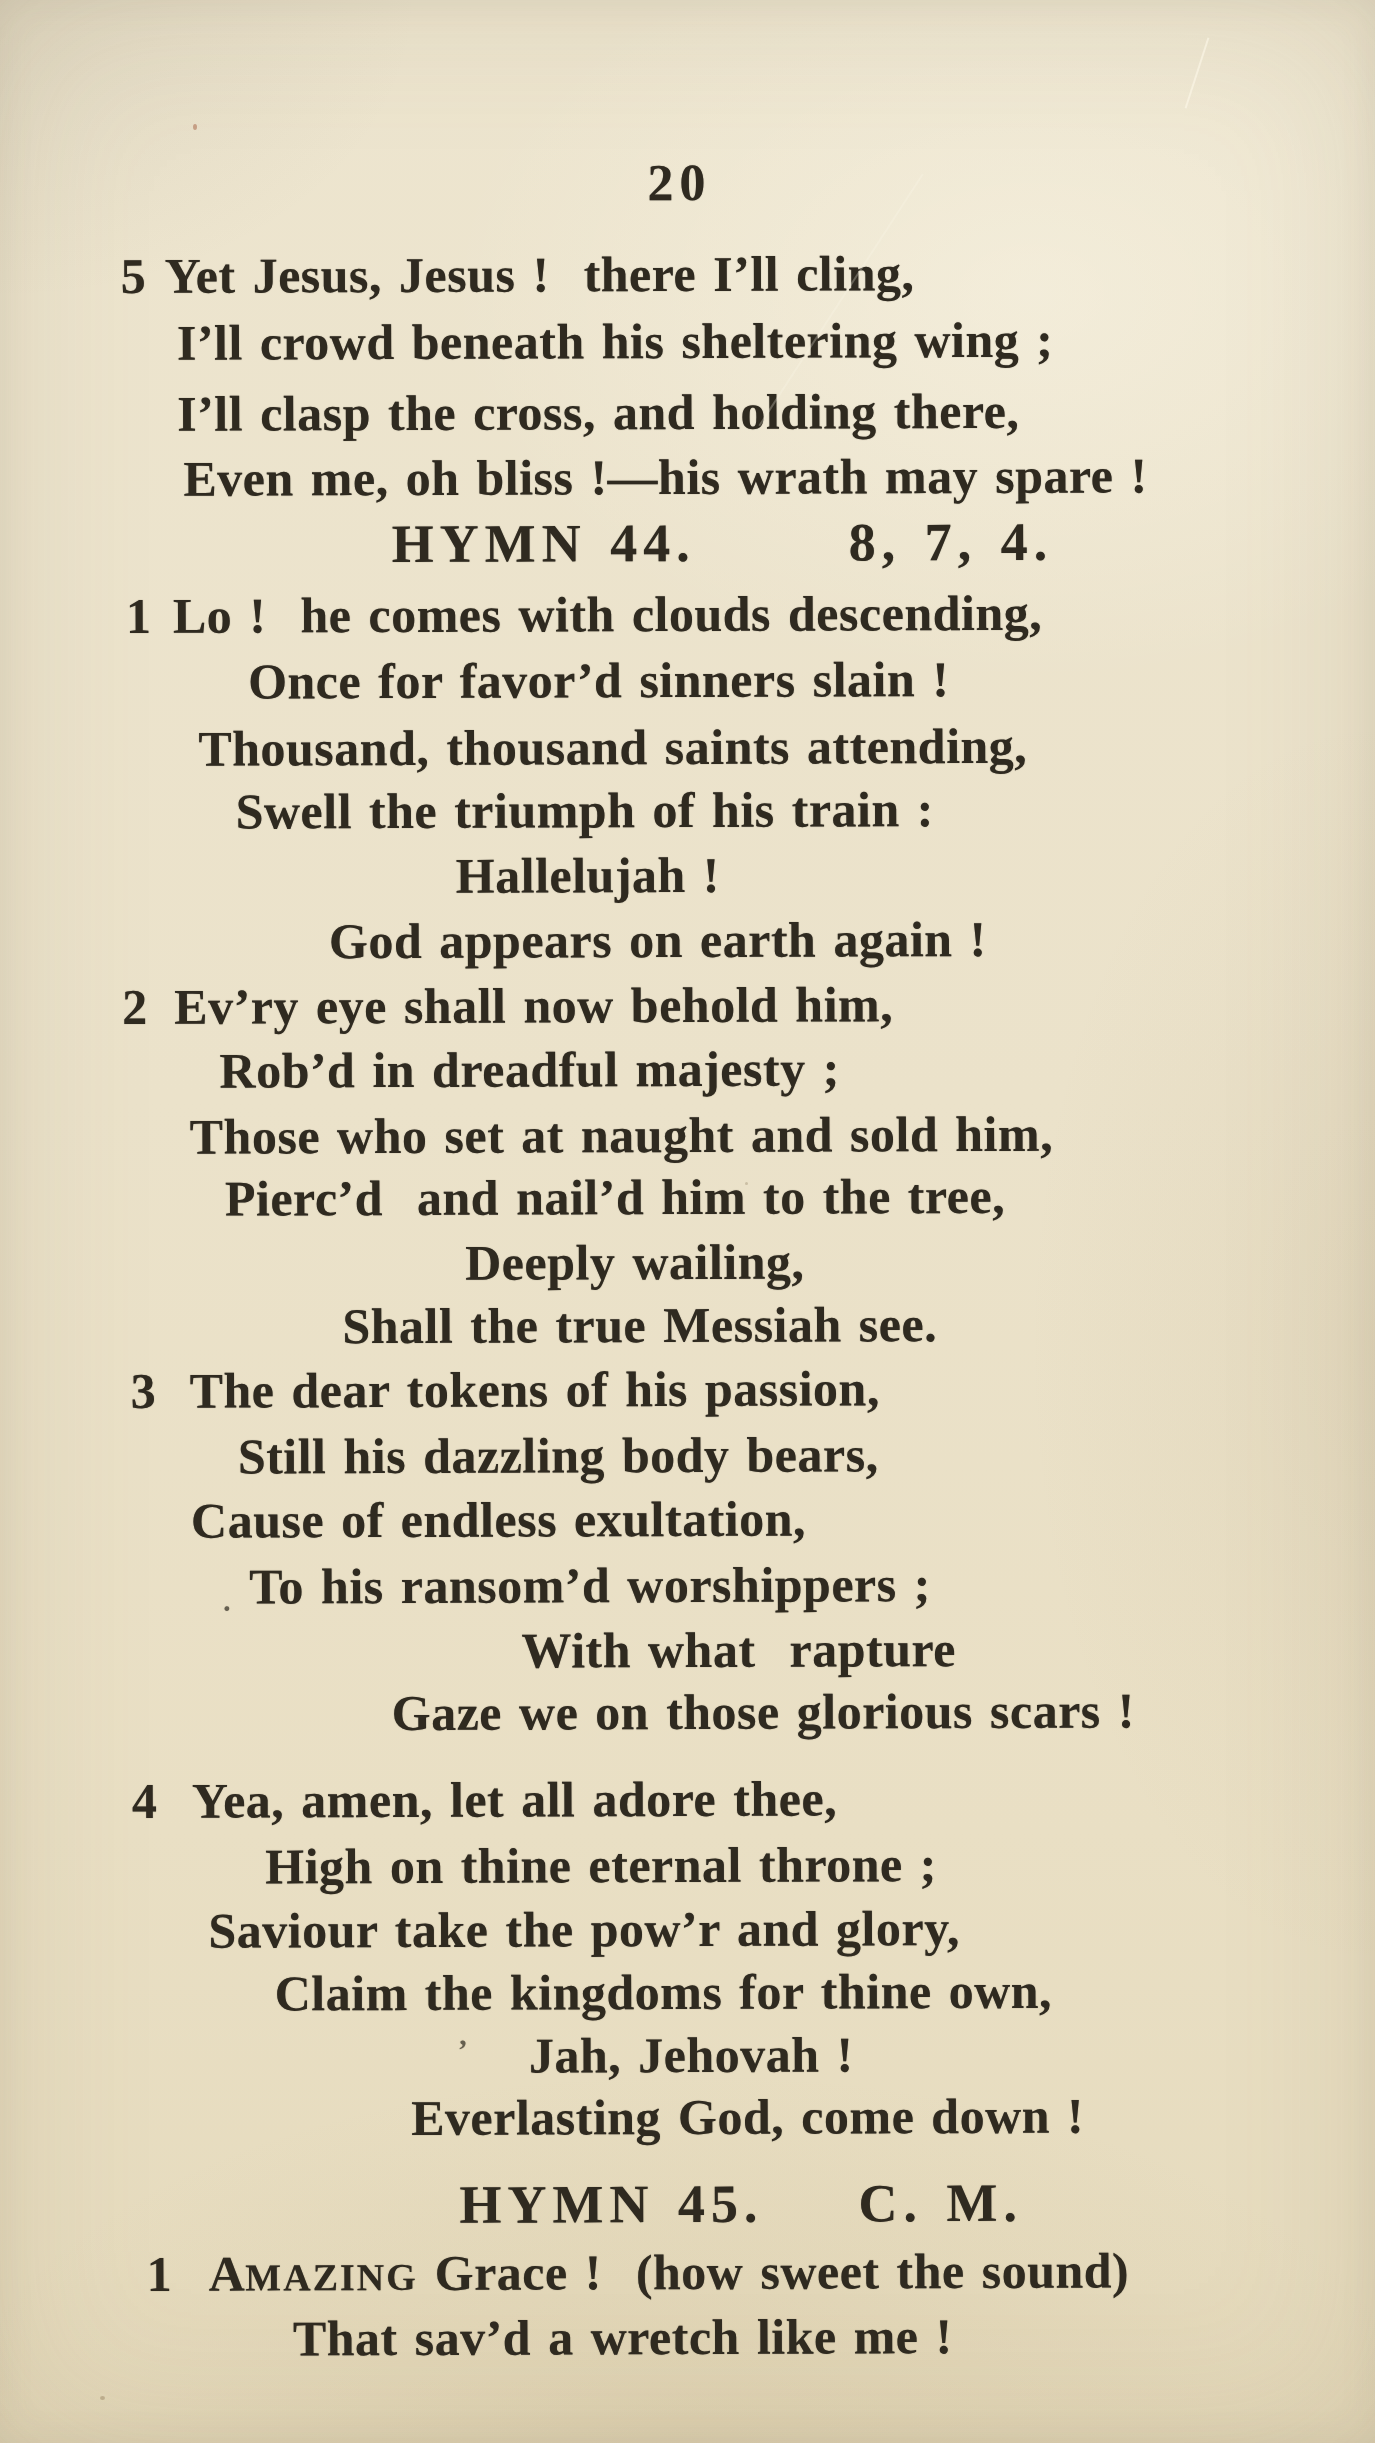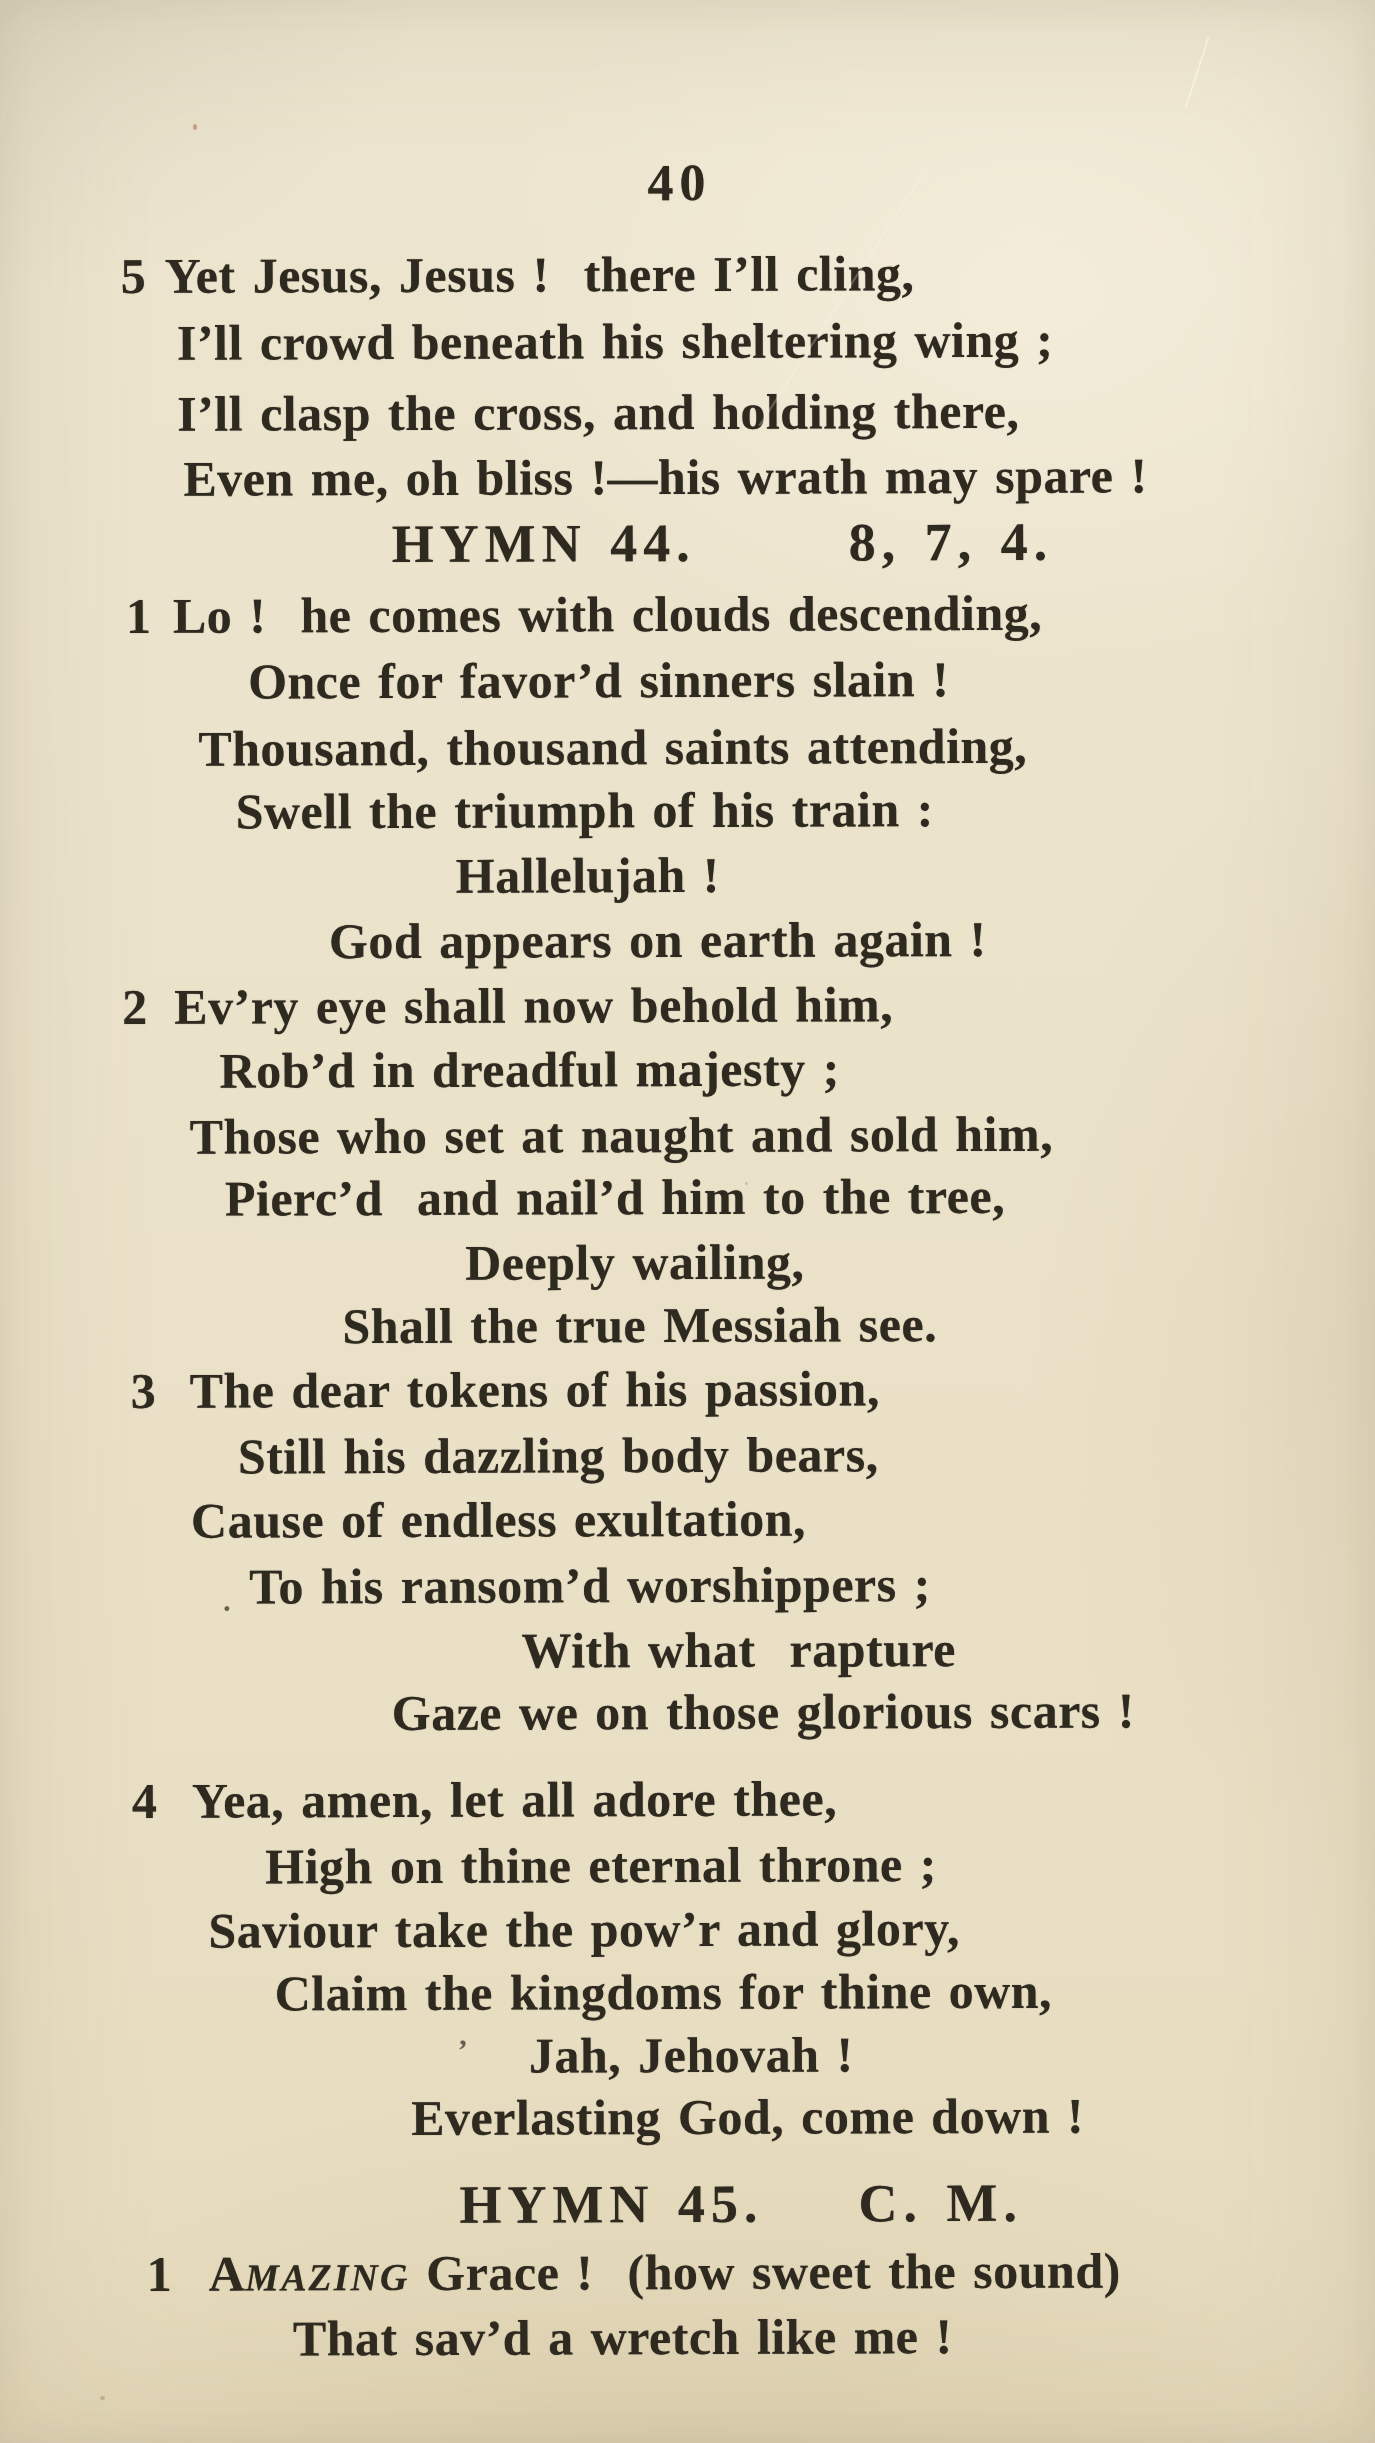--- a/index.html
+++ b/index.html
@@ -27,40 +27,40 @@
     position:absolute;left:0;width:100%;height:67px;
     font-size:50px;font-weight:700;line-height:1.1;
     white-space:pre;
     letter-spacing:0.5px;word-spacing:4px;
     text-shadow:0 0 1px rgba(47,42,32,0.55);
   }
   .line.heading{font-size:54px;letter-spacing:6px;}
   .abs{position:absolute;top:0;}
   .num{position:absolute;top:0;}
   .premark{position:absolute;font-size:0.58em;opacity:0.7;}
-  .sc{font-size:0.76em;letter-spacing:2px;font-style:italic;}
+  .sc{font-size:0.76em;letter-spacing:2px;}
   .page-number{
     position:absolute;left:651px;top:153px;
     font-size:52px;font-weight:700;letter-spacing:6px;color:#2f2a20;
     text-shadow:0 0 1px rgba(47,42,32,0.55);
   }
   .speck{position:absolute;border-radius:50%;}
   .speck1{left:193px;top:124px;width:4px;height:6px;background:rgba(158,82,52,0.45);}
   .speck2{left:100px;top:2396px;width:5px;height:4px;background:rgba(125,102,70,0.35);}
   .speck3{left:745px;top:1182px;width:3px;height:3px;background:rgba(120,100,70,0.28);}
   .scratch{position:absolute;background:rgba(253,248,234,0.6);}
   .scratch1{left:1196px;top:36px;width:2px;height:74px;transform:rotate(18deg);}
   .scratch2{left:840px;top:150px;width:2px;height:300px;transform:rotate(33deg);opacity:0.45;}
 </style>
 </head>
 <body>
 
 <div class="page">
   <div class="text-block">
-    <div class="page-number">40</div>
+    <div class="page-number">20</div>
 
   <div class="line" style="top: 247px;"><span class="num" style="left: 124px;">5</span><span class="abs" style="left: 168px;">Yet Jesus, Jesus !  there I’ll cling,</span></div>
       <div class="line" style="top: 314px;"><span class="abs" style="left: 180px;">I’ll crowd beneath his sheltering wing ;</span></div>
       <div class="line" style="top: 385px;"><span class="abs" style="left: 180px;">I’ll clasp the cross, and holding there,</span></div>
       <div class="line" style="top: 450px;"><span class="abs" style="left: 186px;">Even me, oh bliss !—his wrath may spare !</span></div>
       <div class="line heading" style="top: 514px;"><span class="abs" style="left: 394px;">HYMN 44.</span><span class="abs" style="left: 851px;">8, 7, 4.</span></div>
       <div class="line" style="top: 587px;"><span class="num" style="left: 128px;">1</span><span class="abs" style="left: 175px;">Lo !  he comes with clouds descending,</span></div>
       <div class="line" style="top: 653px;"><span class="abs" style="left: 250px;">Once for favor’d sinners slain !</span></div>
       <div class="line" style="top: 720px;"><span class="abs" style="left: 200px;">Thousand, thousand saints attending,</span></div>
       <div class="line" style="top: 783px;"><span class="abs" style="left: 237px;">Swell the triumph of his train :</span></div>

